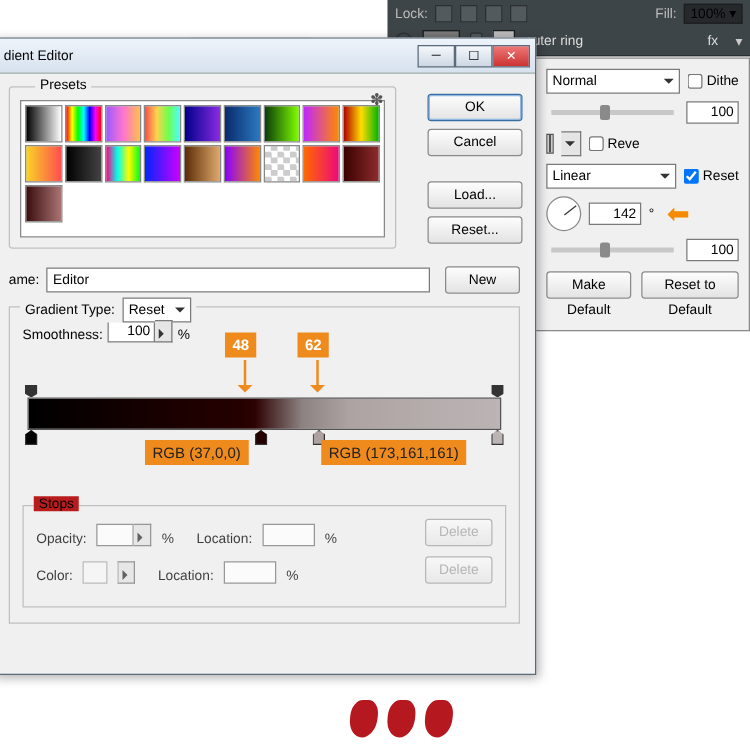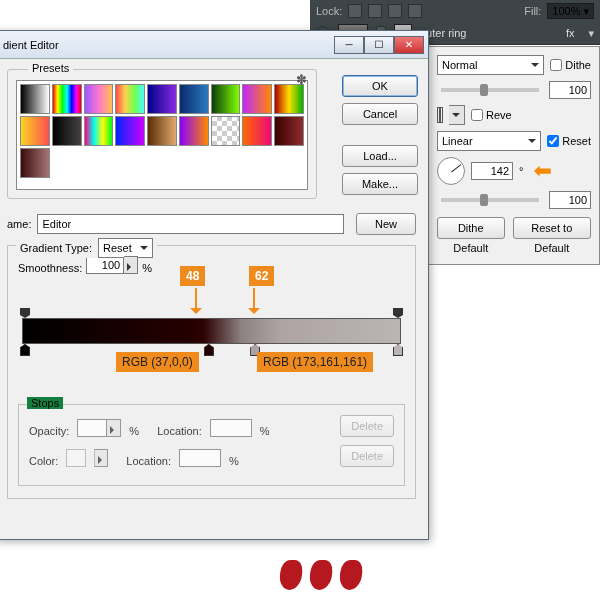--- a/index.html
+++ b/index.html
@@ -65,21 +65,21 @@
 .spinb:after{content:"";position:absolute;left:3px;top:6px;border:4px solid transparent;border-left-color:#333}
 .gradbar-wrap{position:relative;margin-top:34px;height:56px}
 .gradbar{position:absolute;left:4px;right:4px;top:10px;height:26px;border:1px solid #555;background:linear-gradient(90deg,#000 0%,#1a0000 30%,#250000 45%,#2d0202 48%,#8d8282 58%,#ada3a3 68%,#bcb4b4 100%)}
 .ostop{position:absolute;top:0;width:10px;height:10px;background:#333;clip-path:polygon(0 0,100% 0,100% 70%,50% 100%,0 70%)}
 .cstop{position:absolute;top:36px;width:10px;height:12px;background:#ddd;border:1px solid #333;clip-path:polygon(50% 0,100% 30%,100% 100%,0 100%,0 30%)}
 .callout{position:absolute;background:#ef8a1d;color:#fff;font-weight:bold;padding:3px 6px;font-size:12px}
 .callout.lab{color:#222;font-weight:normal}
 .callarrow{position:absolute;width:0;height:0;border:6px solid transparent;border-top-color:#ef8a1d}
 .callarrow.stem:before{content:"";position:absolute;left:-1px;top:-26px;width:2px;height:20px;background:#ef8a1d}
 .stops{border:1px solid #c0c0c0;margin-top:40px;padding:10px;position:relative}
-.stops-lab{position:absolute;top:-8px;left:8px;background:#15803d;padding:0 4px}
+.stops-lab{position:absolute;top:-8px;left:8px;background:#b91c1c;padding:0 4px}
 .stops-row{display:flex;align-items:flex-end;gap:8px;margin-bottom:8px;color:#888}
 .stops-row .pbtn{color:#888}
 .dim{opacity:.75}
 .sq{width:20px;height:18px;border:1px solid #aaa;background:#f7f7f7}
 </style>
 </head>
 <body>
 
 <div class="canvas">
   <div class="redblobs"><span></span><span></span><span></span></div>
@@ -140,21 +140,21 @@
       <div class="dial"></div>
       <div class="numf">142</div>
       <span>°</span>
       <span style="color:#f58b00;font-size:22px;margin-left:4px">⬅</span>
     </div>
     <div class="ls-row">
       <div class="slider"></div>
       <div class="numf">100</div>
     </div>
     <div class="ls-btns">
-      <div class="pbtn">Dithe Default</div>
+      <div class="pbtn">Make Default</div>
       <div class="pbtn">Reset to Default</div>
     </div>
   </div>
 
   <div class="tab-ghost"></div>
 
   <div class="ge-win">
     <div class="ge-titlebar">
       <span class="t">dient Editor</span>
       <div class="winbtns">
@@ -193,21 +193,21 @@
           <div class="swatch-row">
               <div class="sw" style="background: linear-gradient(90deg, rgb(58, 13, 13), rgb(169, 116, 116));"></div>
             </div>
         </div>
       </div>
       <div class="btn-col">
         <div class="pbtn primary">OK</div>
         <div class="pbtn">Cancel</div>
         <div style="height:8px"></div>
         <div class="pbtn">Load...</div>
-        <div class="pbtn">Make...</div>
+        <div class="pbtn">Reset...</div>
       </div>
 
       <div class="namer">
         <span>ame:</span>
         <div class="txtf" style="flex:1">Editor</div>
         <div class="pbtn" style="width:60px;margin-left:6px">New</div>
       </div>
 
       <div class="gtgroup">
         <span class="gt-lab">
@@ -228,21 +228,21 @@
           <div class="ostop" style="right:2px"></div>
           <div class="gradbar"></div>
           <div class="cstop" style="left:2px;background:#000"></div>
           <div class="cstop" style="left:48%;background:#250000"></div>
           <div class="cstop" style="left:60%;background:#ada1a1"></div>
           <div class="cstop" style="right:2px;background:#bcb4b4"></div>
         </div>
 
         <div class="callout" style="left:172px;top:20px">48</div>
         <div class="callarrow stem" style="left:182px;top:62px"></div>
-        <div class="callout" style="left:241px;top:20px">62</div>
+        <div class="callout" style="left:230px;top:20px">62</div>
         <div class="callarrow stem" style="left:240px;top:62px"></div>
         <div class="callout lab" style="left:108px;top:106px">RGB (37,0,0)</div>
         <div class="callout lab" style="left:249px;top:106px">RGB (173,161,161)</div>
 
         <div class="stops">
           <span class="stops-lab">Stops</span>
           <div class="stops-row dim">
             <span>Opacity:</span>
             <span class="spin">
                 <span class="numf" style="width:30px"></span>

